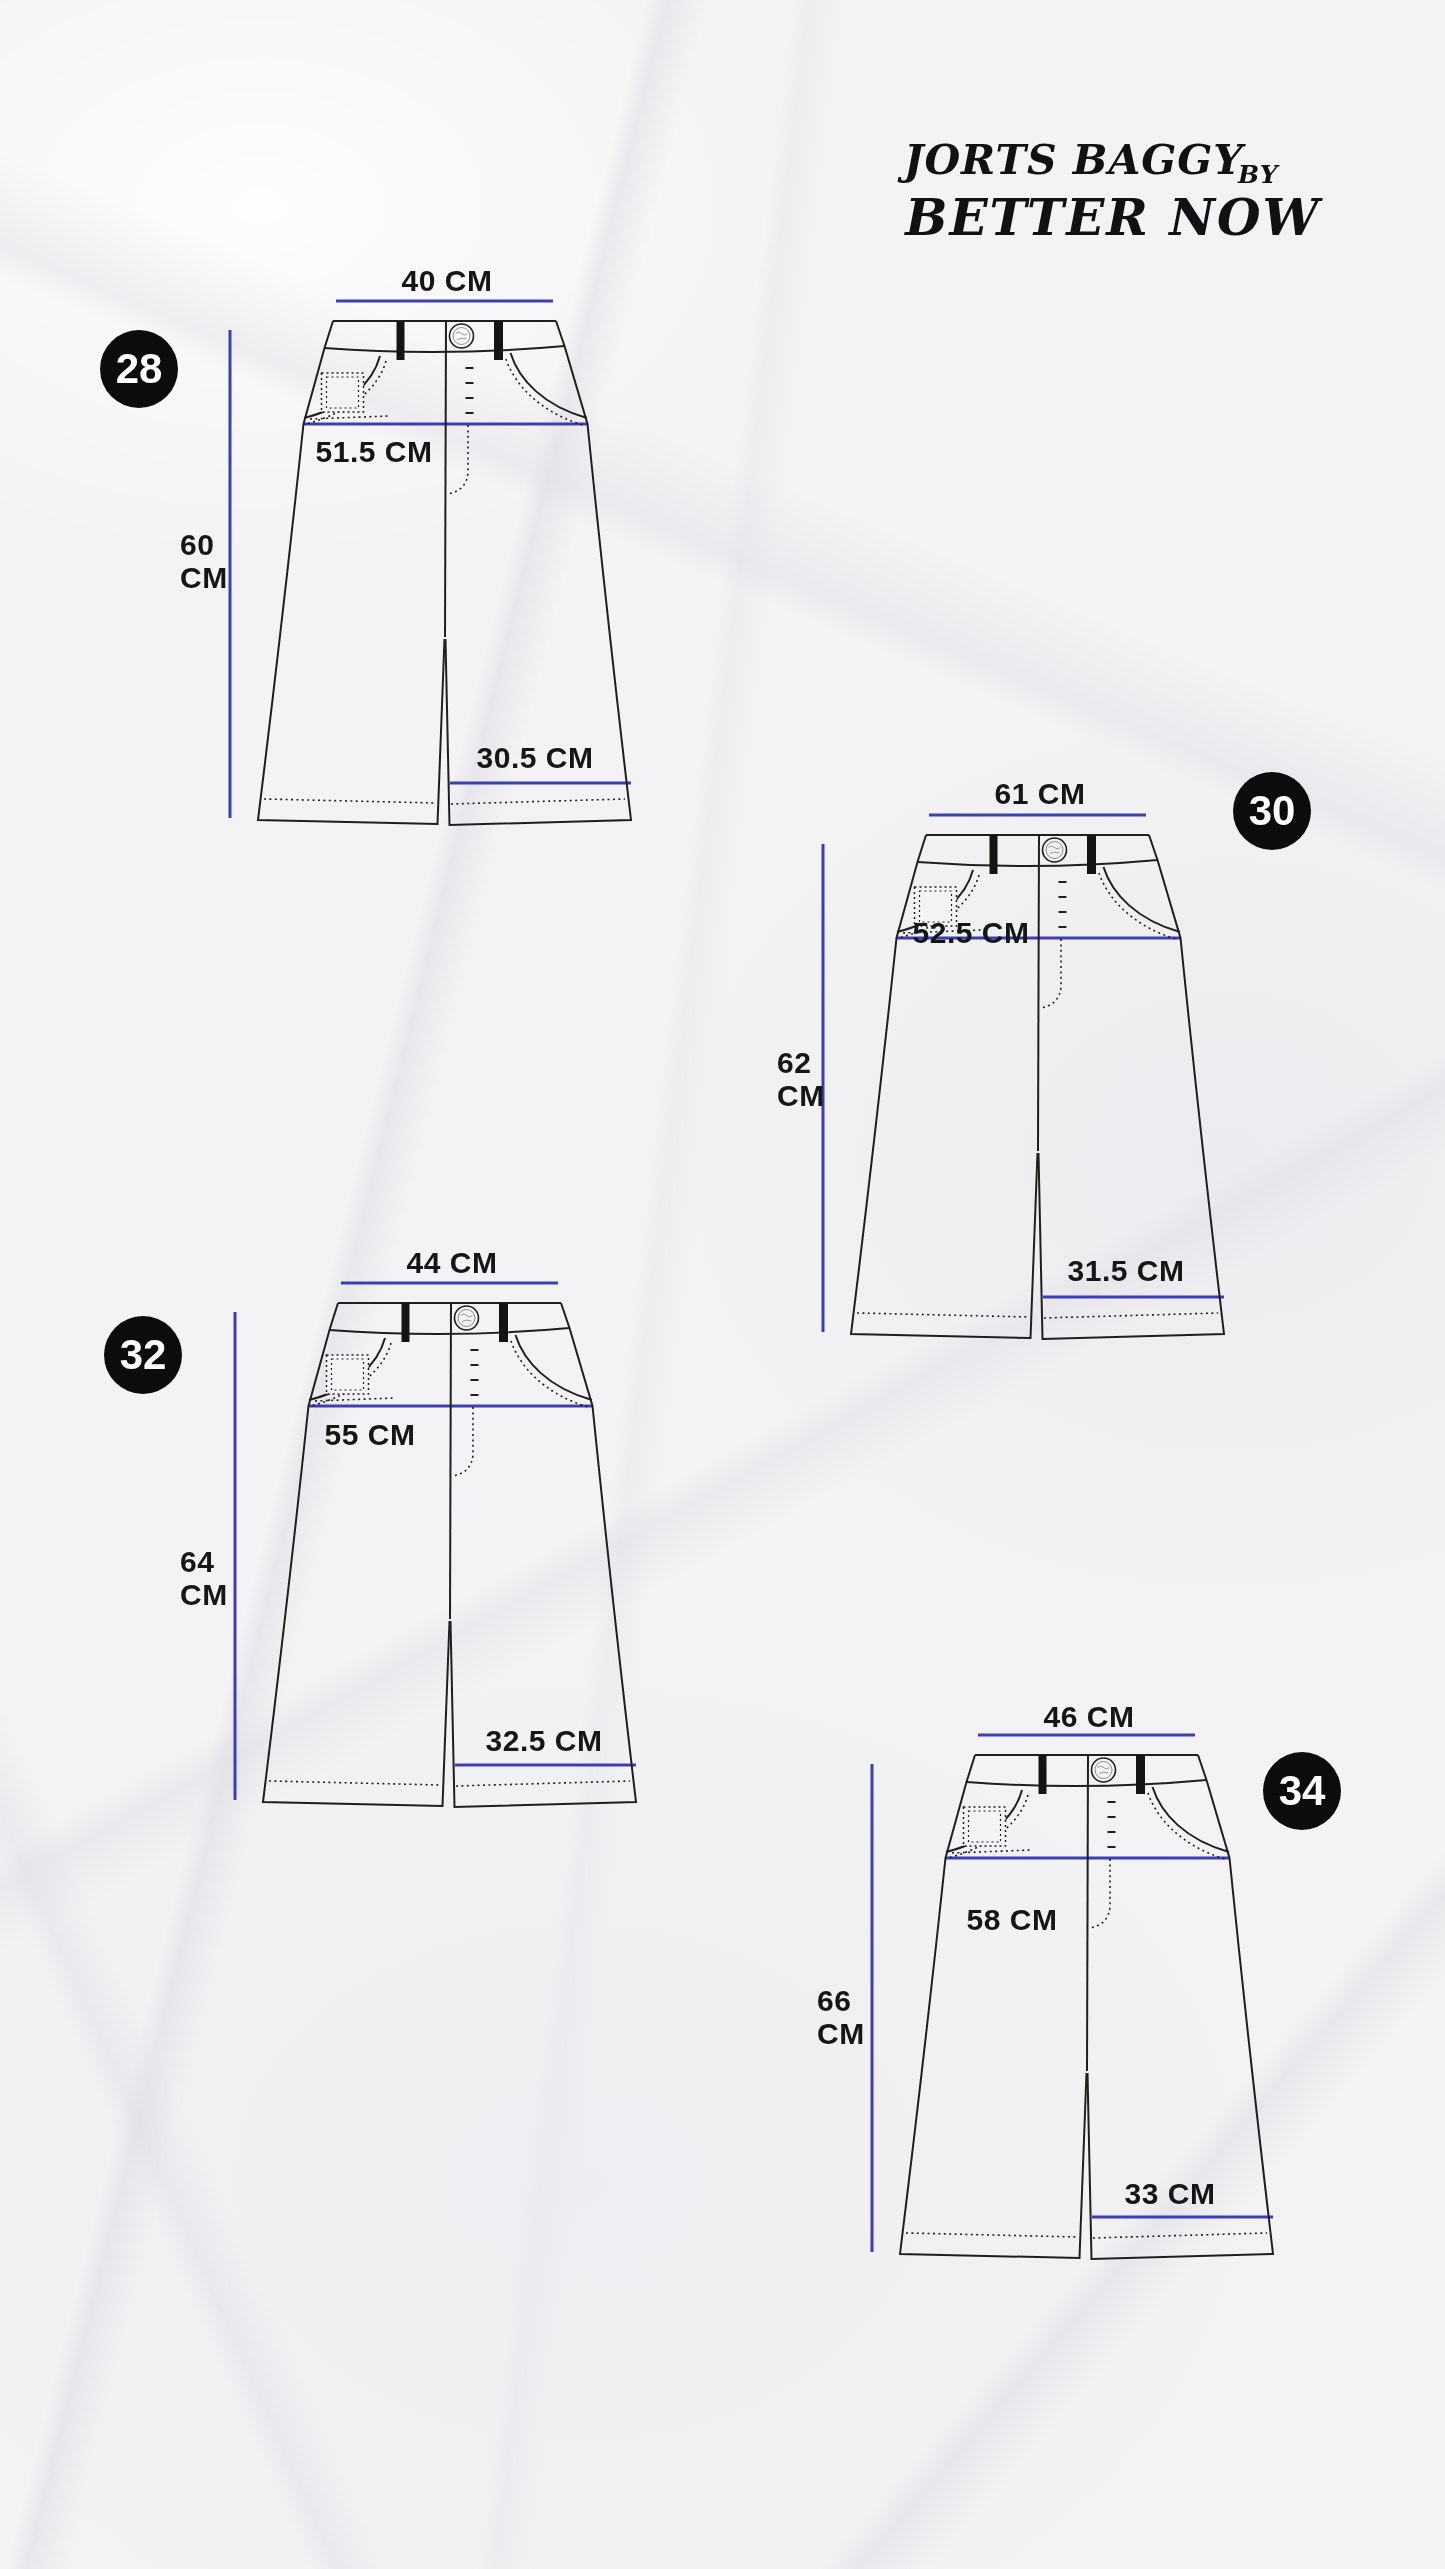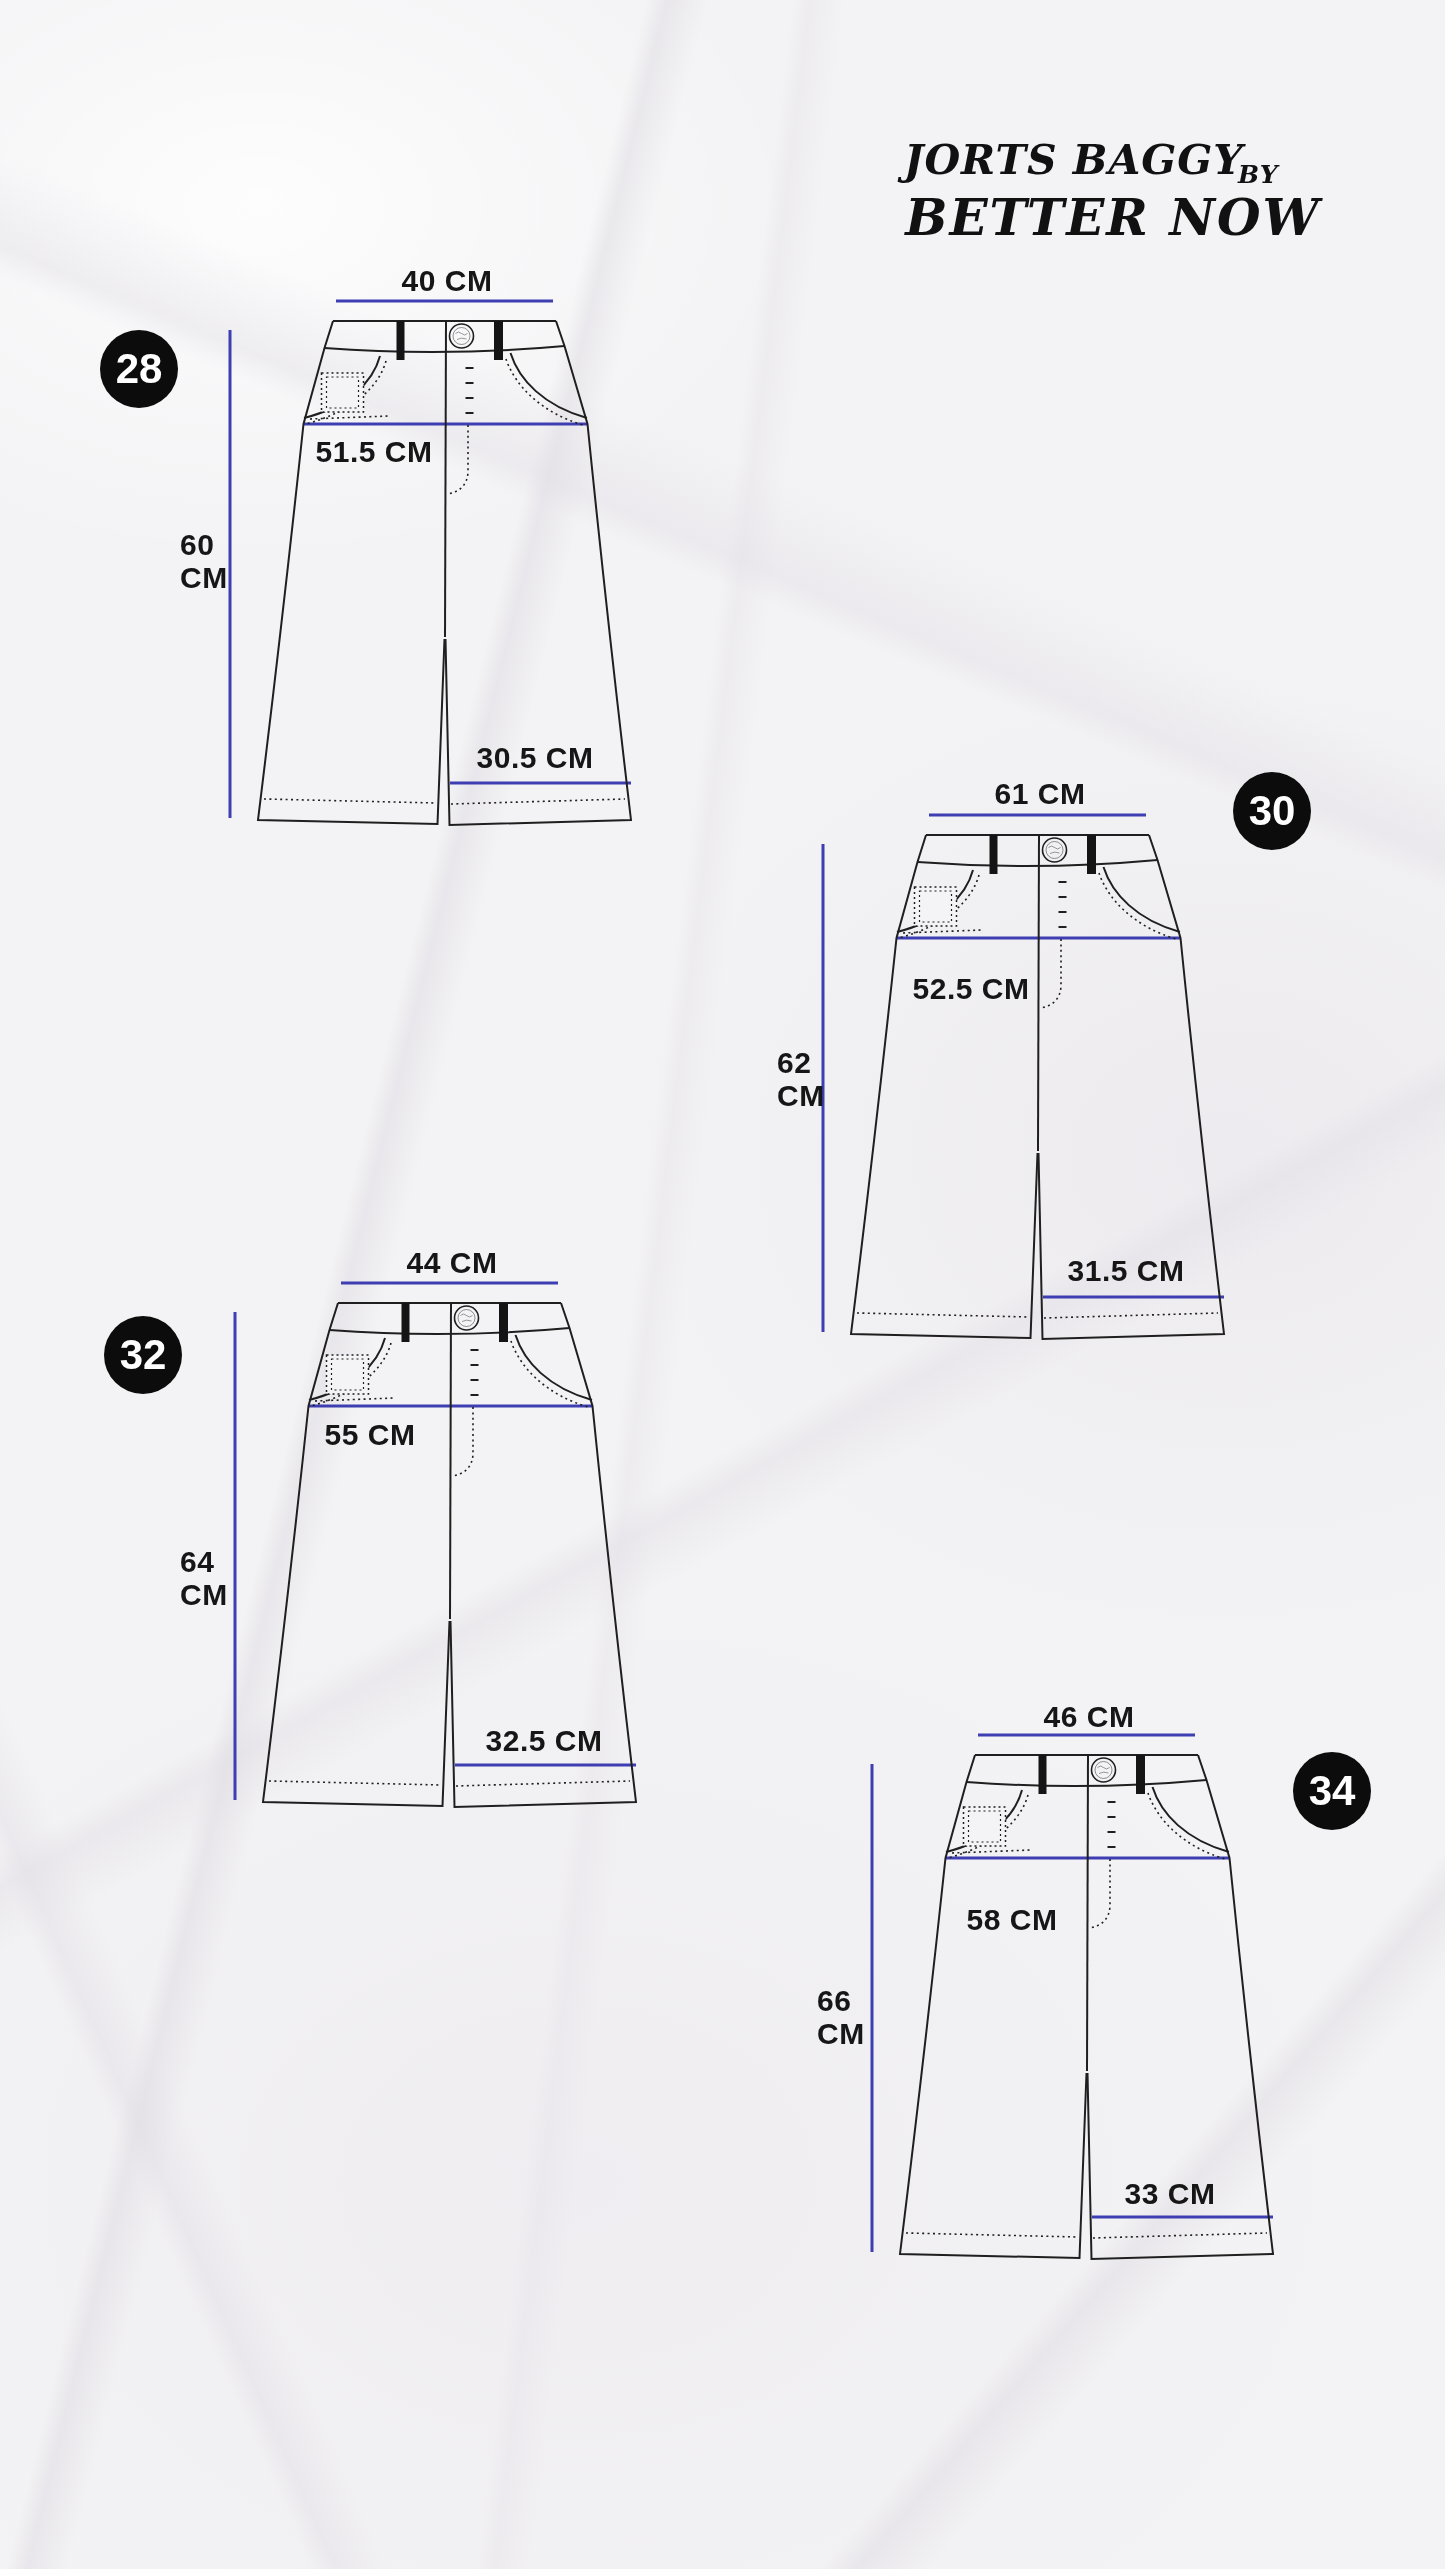--- a/index.html
+++ b/index.html
@@ -130,21 +130,21 @@
 
 <div class="grp" style="left:807px;top:801px;width:460px;height:545px;">
   <svg class="jorts" width="460" height="545" viewBox="0 0 460 545">
       <use href="#jorts-shape"></use>
     </svg>
 </div>
 <div class="badge" style="left:1233px;top:772px;">
     <span>30</span>
   </div>
 <div class="mlabel centered" style="left:1040px;top:777px;">61 CM</div>
-<div class="mlabel centered" style="left:971px;top:972px;">52.5 CM</div>
+<div class="mlabel centered" style="left:971px;top:916px;">52.5 CM</div>
 <div class="mlabel" style="left:777px;top:1046px;">
   <div>62</div>
   <div>CM</div>
 </div>
 <div class="mlabel centered" style="left:1126px;top:1254px;">31.5 CM</div>
 
 <div class="grp" style="left:219px;top:1269px;width:460px;height:545px;">
   <svg class="jorts" width="460" height="545" viewBox="0 0 460 545">
       <use href="#jorts-shape"></use>
     </svg>
@@ -158,21 +158,21 @@
   <div>64</div>
   <div>CM</div>
 </div>
 <div class="mlabel centered" style="left:544px;top:1724px;">32.5 CM</div>
 
 <div class="grp" style="left:856px;top:1721px;width:460px;height:545px;">
   <svg class="jorts" width="460" height="545" viewBox="0 0 460 545">
       <use href="#jorts-shape"></use>
     </svg>
 </div>
-<div class="badge" style="left:1293px;top:1752px;justify-content:center;">
+<div class="badge" style="left:1263px;top:1752px;justify-content:center;">
     <span>34</span>
   </div>
 <div class="mlabel centered" style="left:1089px;top:1700px;">46 CM</div>
 <div class="mlabel centered" style="left:1012px;top:1871px;margin-top:32px;">58 CM</div>
 <div class="mlabel" style="left:817px;top:1984px;">
   <div>66</div>
   <div>CM</div>
 </div>
 <div class="mlabel centered" style="left:1170px;top:2177px;">33 CM</div>
 

